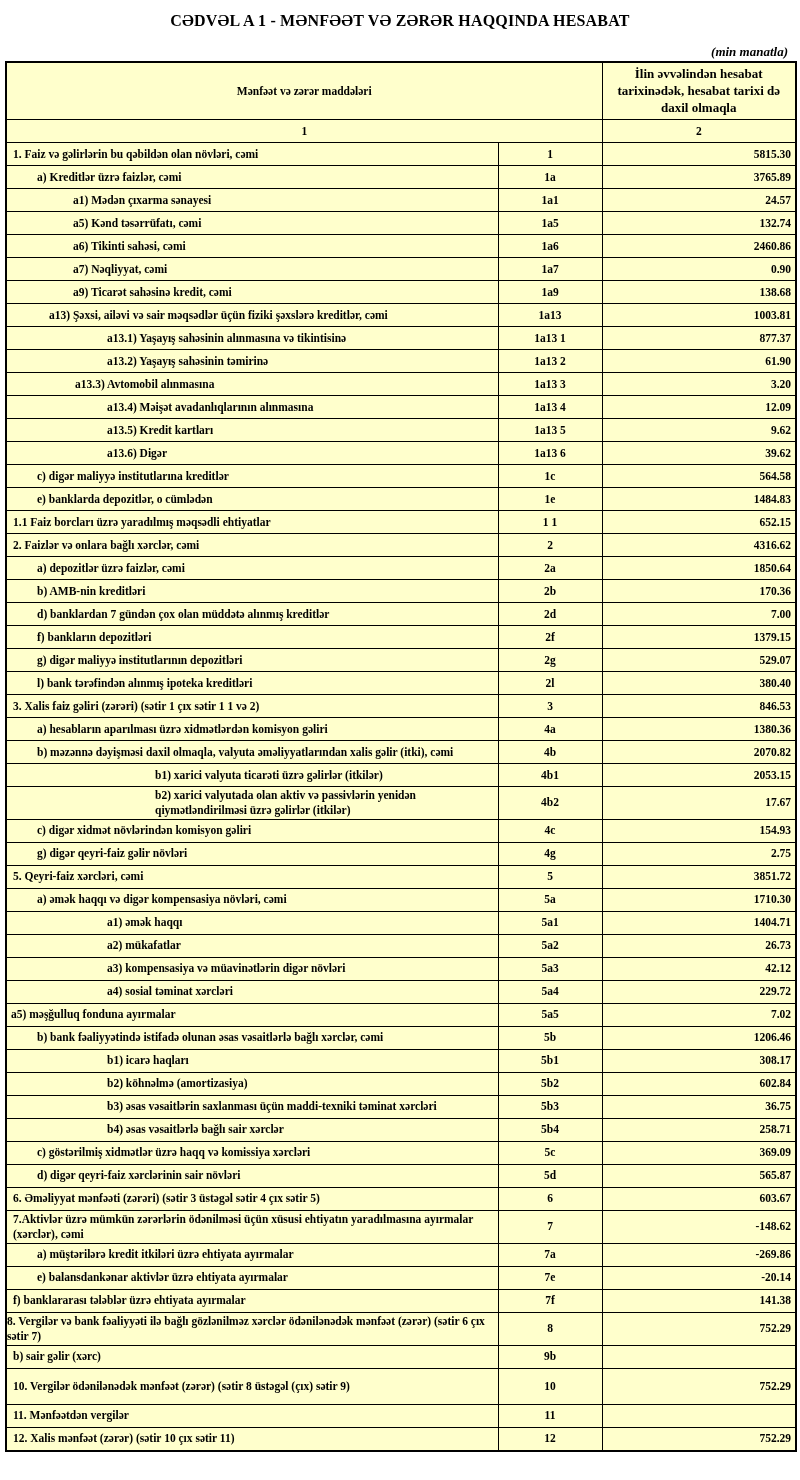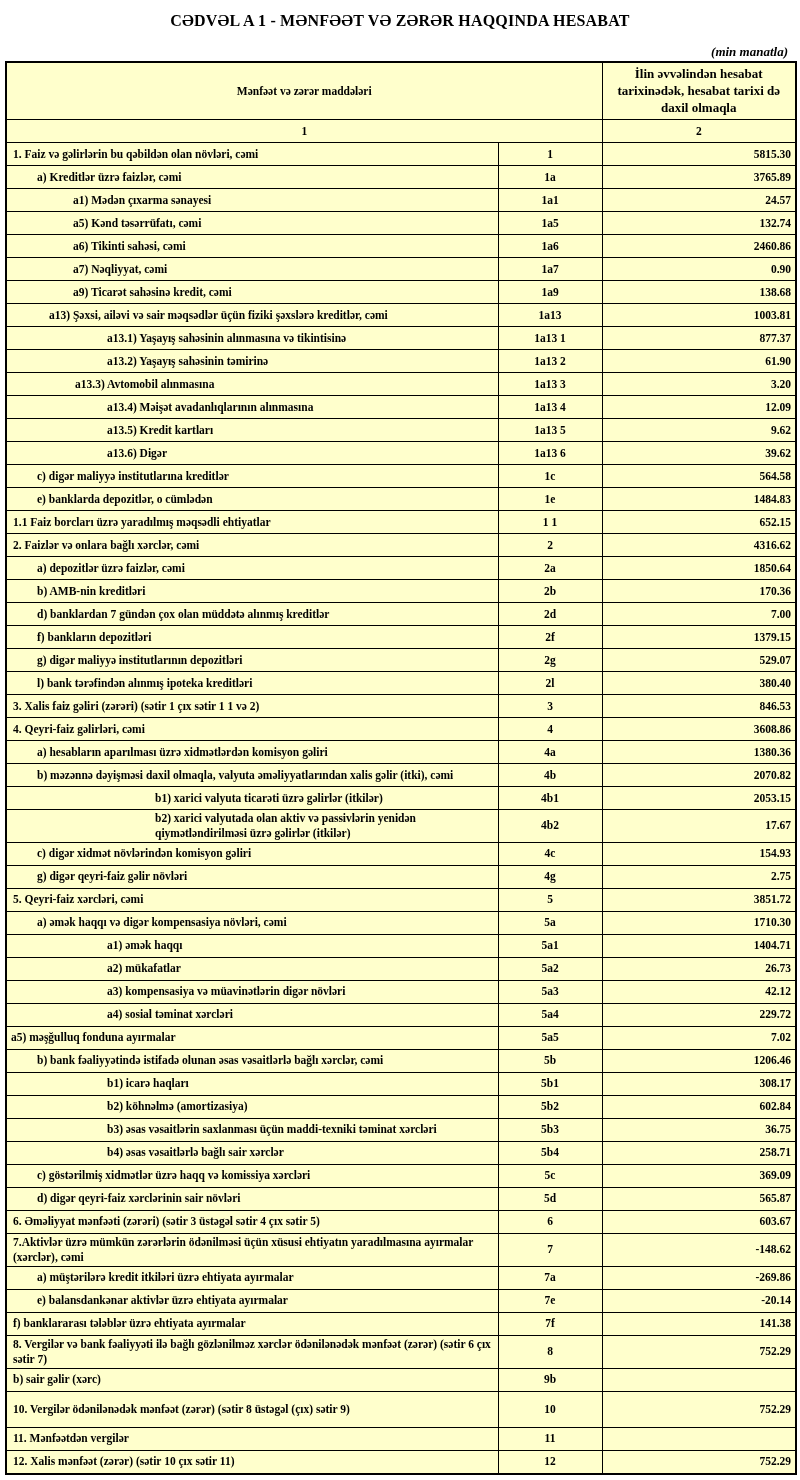--- a/index.html
+++ b/index.html
@@ -189,25 +189,20 @@
         <td class="label-cell" style="padding-left: 30px;">l) bank tərəfindən alınmış ipoteka kreditləri</td>
         <td class="code-cell">2l</td>
         <td class="value-cell">380.40</td>
       </tr>
       <tr>
         <td class="label-cell" style="padding-left: 6px;">3. Xalis faiz gəliri (zərəri) (sətir 1 çıx sətir 1 1 və 2)</td>
         <td class="code-cell">3</td>
         <td class="value-cell">846.53</td>
       </tr>
       <tr>
-        <td class="label-cell" style="padding-left: 6px;">4. Qeyri-faiz gəlirləri, cəmi</td>
-        <td class="code-cell">4</td>
-        <td class="value-cell">3608.86</td>
-      </tr>
-      <tr>
         <td class="label-cell" style="padding-left: 30px;">a) hesabların aparılması üzrə xidmətlərdən komisyon gəliri</td>
         <td class="code-cell">4a</td>
         <td class="value-cell">1380.36</td>
       </tr>
       <tr>
         <td class="label-cell" style="padding-left: 30px;">b) məzənnə dəyişməsi daxil olmaqla, valyuta əməliyyatlarından xalis gəlir (itki), cəmi</td>
         <td class="code-cell">4b</td>
         <td class="value-cell">2070.82</td>
       </tr>
       <tr>
@@ -319,21 +314,21 @@
         <td class="label-cell" style="padding-left: 30px;">e) balansdankənar aktivlər üzrə ehtiyata ayırmalar</td>
         <td class="code-cell">7e</td>
         <td class="value-cell white">-20.14</td>
       </tr>
       <tr>
         <td class="label-cell" style="padding-left: 6px;">f) banklararası tələblər üzrə ehtiyata ayırmalar</td>
         <td class="code-cell">7f</td>
         <td class="value-cell">141.38</td>
       </tr>
       <tr>
-        <td class="label-cell" style="padding-left: 6px;">8. Vergilər və bank fəaliyyəti ilə bağlı gözlənilməz xərclər ödənilənədək mənfəət (zərər) (sətir 6 çıx sətir 7)</td>
+        <td class="label-cell" style="padding-left: 0;">8. Vergilər və bank fəaliyyəti ilə bağlı gözlənilməz xərclər ödənilənədək mənfəət (zərər) (sətir 6 çıx sətir 7)</td>
         <td class="code-cell">8</td>
         <td class="value-cell white">752.29</td>
       </tr>
       <tr>
         <td class="label-cell" style="padding-left: 6px;">b) sair gəlir (xərc)</td>
         <td class="code-cell">9b</td>
         <td class="value-cell white"></td>
       </tr>
       <tr style="height: 36px;">
         <td class="label-cell" style="padding-left: 6px;">10. Vergilər ödənilənədək mənfəət (zərər) (sətir 8 üstəgəl (çıx) sətir 9)</td>

